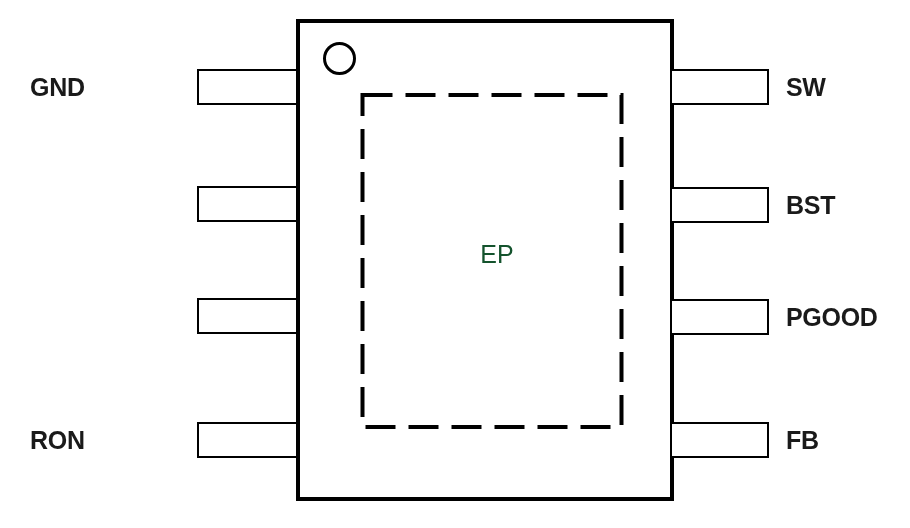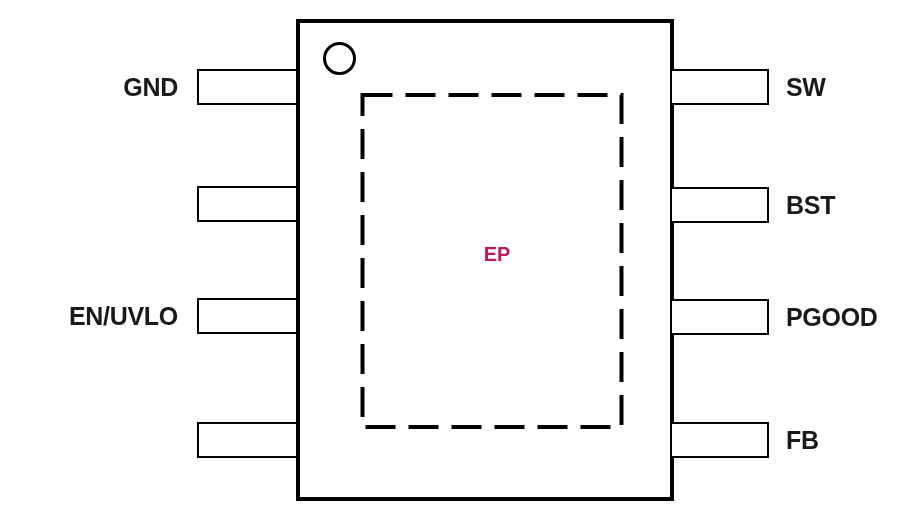--- a/index.html
+++ b/index.html
@@ -55,33 +55,33 @@
   .pin-label {
     position: absolute;
     height: 36px;
     line-height: 36px;
     font-size: 25px;
     font-weight: bold;
     letter-spacing: -0.3px;
     color: #1a1a1a;
     white-space: nowrap;
   }
-  .lbl-left  { left: 30px;  width: 148px; text-align: right; }
+  .lbl-left  { left: 30px;  width: 148px; }
   .lbl-right { left: 786px; width: 150px; text-align: left;  }
   .ep-label {
     position: absolute;
     left: 442px;
     top: 236px;
     width: 110px;
     height: 36px;
     line-height: 36px;
     text-align: center;
-    font-size: 20px;
-    font-weight: bold;
-    color: #be185d;
+    font-size: 25px;
+    font-weight: normal;
+    color: #14532d;
   }
 </style>
 </head>
 <body>
 
 <div class="stage">
 
   <div class="pkg-body"></div>
 
   <div class="pin1-circle"></div>
@@ -96,20 +96,20 @@
   <div class="pin-box pin-left" style="top:186px"></div>
   <div class="pin-box pin-left" style="top:298px"></div>
   <div class="pin-box pin-left" style="top:422px"></div>
 
   <div class="pin-box pin-right" style="top:69px"></div>
   <div class="pin-box pin-right" style="top:187px"></div>
   <div class="pin-box pin-right" style="top:299px"></div>
   <div class="pin-box pin-right" style="top:422px"></div>
 
   <div class="pin-label lbl-left" style="top:69px">GND</div>
-  <div class="pin-label lbl-left" style="top:298px">EN/UVLO</div>
+  <div class="pin-label lbl-left" style="top:422px">RON</div>
 
   <div class="pin-label lbl-right" style="top:69px">SW</div>
   <div class="pin-label lbl-right" style="top:187px">BST</div>
   <div class="pin-label lbl-right" style="top:299px">PGOOD</div>
   <div class="pin-label lbl-right" style="top:422px">FB</div>
 
 </div>
 
 </body></html>

